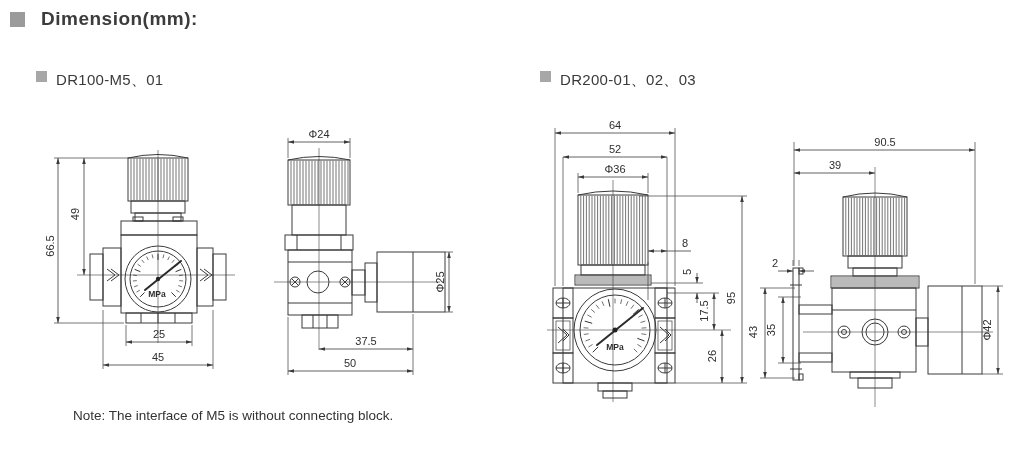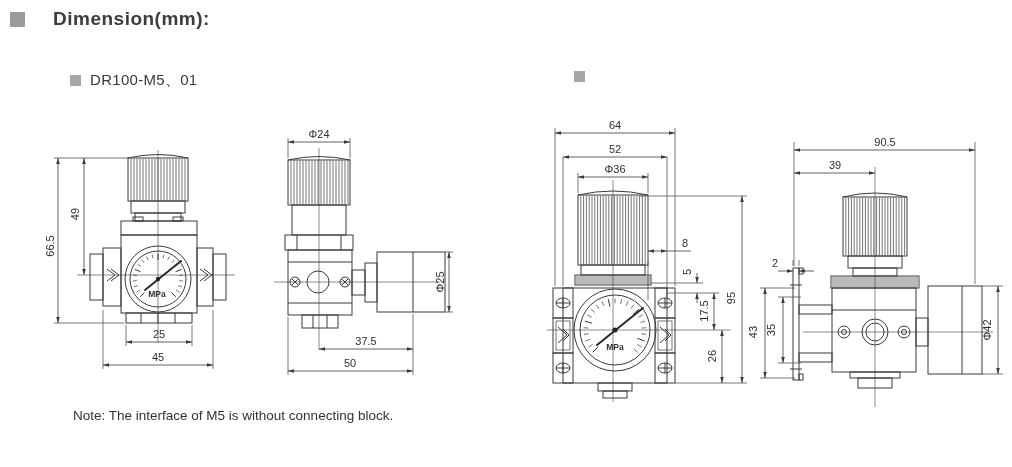--- a/index.html
+++ b/index.html
@@ -1,21 +1,21 @@
 <!DOCTYPE html>
 <html><head>
 <meta charset="utf-8">
 <style>
   html,body{margin:0;padding:0;background:#fff;}
   #stage{position:relative;width:1012px;height:467px;background:#fff;overflow:hidden;
          font-family:"Liberation Sans",sans-serif;}
-  .hdr{position:absolute;left:10px;top:8px;display:flex;align-items:center;gap:28px;}
+  .hdr{position:absolute;left:10px;top:8px;display:flex;align-items:center;gap:16px;}
   .hdr .sq{width:15px;height:15px;background:#9b9b9b;}
   .hdr .t{font-size:19px;font-weight:600;color:#3c3c3c;letter-spacing:.5px;}
-  .sec{position:absolute;display:flex;align-items:center;gap:9px;margin-left:34px;}
+  .sec{position:absolute;display:flex;align-items:flex-start;gap:9px;}
   .sec .sq{width:11px;height:11px;background:#a7a7a7;}
   .sec .t{font-size:15px;color:#3a3a3a;letter-spacing:.3px;}
   .note{position:absolute;left:57px;top:408px;font-size:13.5px;color:#333;margin-left:16px;}
   svg{position:absolute;overflow:visible;}
   .ln{stroke:#3a3a3a;stroke-width:1;fill:none;}
   .thin{stroke:#4a4a4a;stroke-width:.75;fill:none;}
   .cl{stroke:#5a5a5a;stroke-width:.7;fill:none;}
   .dim{stroke:#3a3a3a;stroke-width:.8;fill:none;}
   .needle{stroke:#2b2b2b;stroke-width:2;stroke-linecap:round;}
   .dimtext{font-family:"Liberation Sans",sans-serif;font-size:11px;fill:#2e2e2e;}
@@ -32,20 +32,21 @@
     <div class="t">Dimension(mm):</div>
   </div>
 
   <div class="sec" style="left:36px;top:71px;">
     <div class="sq"></div>
     <div class="t">DR100-M5、01</div>
   </div>
 
   <div class="sec" style="left:540px;top:71px;">
     <div class="sq"></div>
+    <div class="t">DR200-01、02、03</div>
   </div>
 
   <svg style="left:45px;top:128px;" width="195" height="265" viewBox="0 0 195 265">
     <line class="cl" x1="113" y1="22" x2="113" y2="215"></line>
     <line class="cl" x1="32" y1="147" x2="190" y2="147"></line>
 
     <path class="ln" d="M83,30 Q113,23 143,30"></path>
     <rect class="ln" x="83" y="30" width="60" height="43"></rect>
     <rect class="ln" x="86" y="73" width="54" height="12"></rect>
     <rect class="ln" x="90" y="85" width="46" height="8"></rect>

